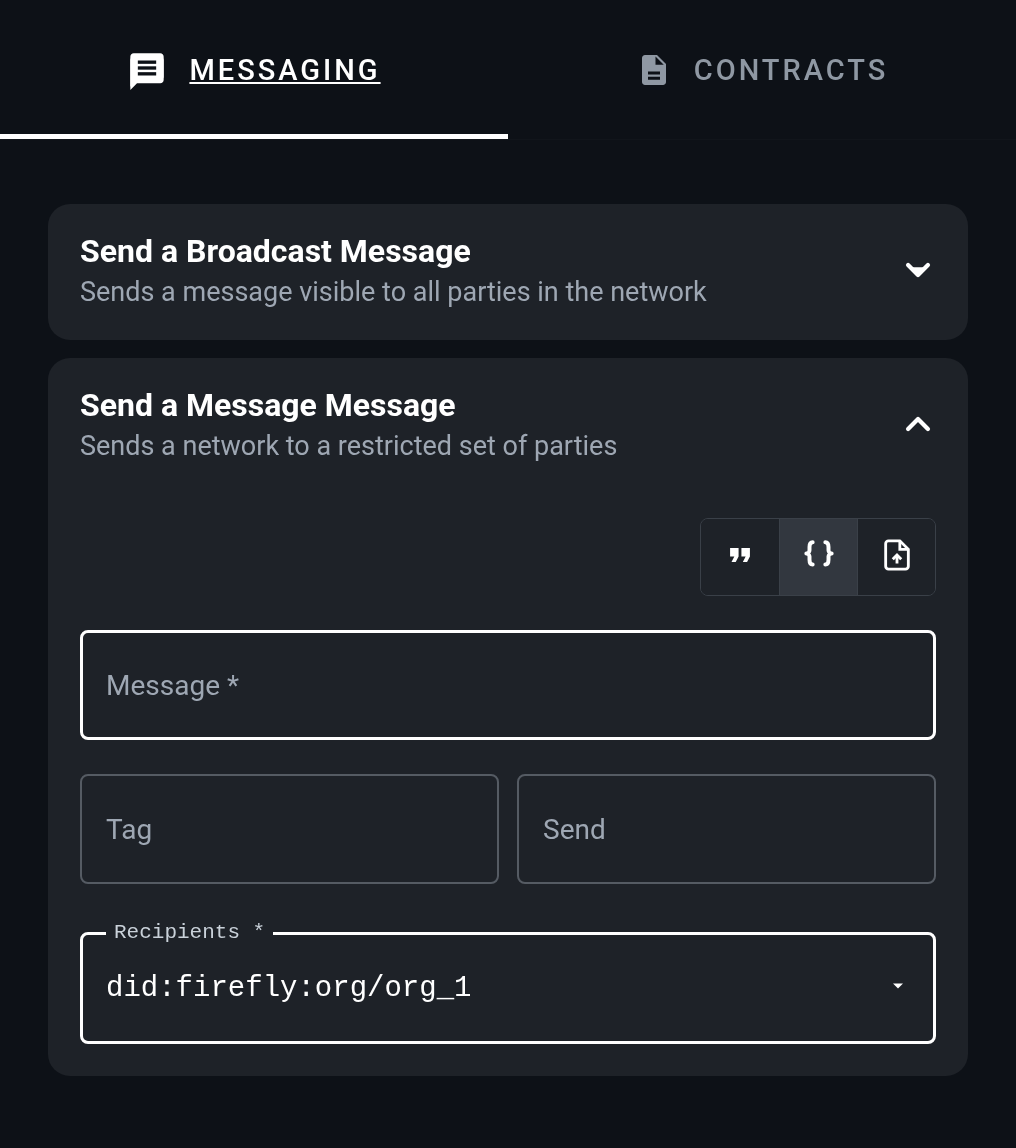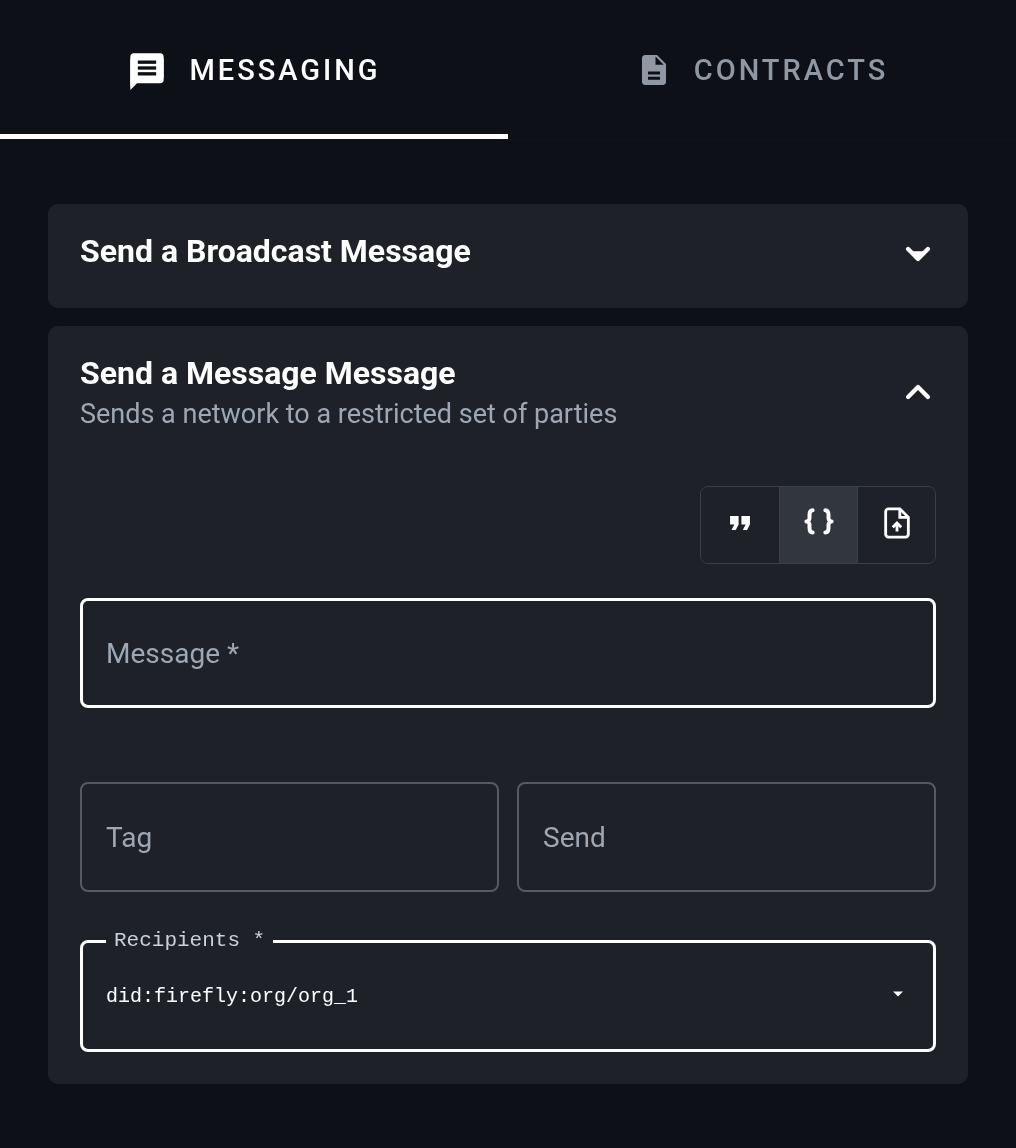--- a/index.html
+++ b/index.html
@@ -22,34 +22,34 @@
       align-items: center;
       justify-content: center;
       gap: 22px;
       cursor: pointer;
       color: #8f98a3;
       font-size: 29px;
       font-weight: 500;
       letter-spacing: 3px;
       position: relative;
     }
-    .tab.active { color: #ffffff; }
+    .tab.active { color: #ffffff; text-decoration: underline; }
     .tab.active::after {
       content: "";
       position: absolute;
       left: 0; right: 0;
       bottom: 0;
       height: 5px;
       background: #ffffff;
     }
     .tab-icon { display: inline-flex; align-items: center; justify-content: center; }
     .content { padding: 64px 48px 32px; }
     .card {
       background: #1e2228;
-      border-radius: 10px;
+      border-radius: 22px;
       margin-bottom: 18px;
       padding: 28px 32px 32px;
     }
     .card-header {
       display: flex;
       align-items: center;
       justify-content: space-between;
       cursor: pointer;
     }
     .card-titles { flex: 1; }
@@ -81,21 +81,21 @@
       height: 76px;
       display: flex;
       align-items: center;
       justify-content: center;
       background: #1e2228;
       cursor: pointer;
     }
     .seg-btn + .seg-btn { border-left: 1px solid #3a4048; }
     .seg-btn.selected { background: #32373f; }
     .field-wrap { position: relative; margin-top: 34px; }
-    .row2 { display: flex; gap: 18px; margin-top: 40px; }
+    .row2 { display: flex; gap: 18px; }
     .row2 .field-wrap { flex: 1; }
     .text-input, .select-input {
       width: 100%;
       height: 110px;
       background: transparent;
       border: 2px solid #555b63;
       border-radius: 8px;
       color: #ffffff;
       font-size: 28px;
       padding: 0 26px;
@@ -125,21 +125,21 @@
       right: 26px;
       top: 50%;
       transform: translateY(-50%);
       pointer-events: none;
     }
     .select-value {
       position: absolute;
       left: 26px;
       top: 50%;
       transform: translateY(-50%);
-      font-size: 20px;
+      font-size: 29px;
       color: #ffffff;
       pointer-events: none;
     }
   </style>
 </head>
 <body>
 
 <div class="tabs">
   <div class="tab active">
     <span class="tab-icon">
@@ -167,20 +167,21 @@
     <span>CONTRACTS</span>
   </div>
 </div>
 
 <div class="content">
 
   <div class="card">
     <div class="card-header">
       <div class="card-titles">
         <div class="card-title">Send a Broadcast Message</div>
+        <div class="card-subtitle">Sends a message visible to all parties in the network</div>
       </div>
       <span class="chevron">
         <svg width="34" height="34" viewBox="0 0 24 24" fill="#ffffff">
             <path d="M7 10l5 5 5-5z"></path>
             <path d="M4.5 8.5 12 16l7.5-7.5-1.8-1.8L12 12.4 6.3 6.7z" fill="none"></path>
             <path d="M5 8l7 7 7-7-1.5-1.5L12 12 6.5 6.5z" fill="none"></path>
             <polyline points="5,8.5 12,15.5 19,8.5" fill="none" stroke="#ffffff" stroke-width="3" stroke-linecap="round" stroke-linejoin="round"></polyline>
           </svg>
       </span>
     </div>

